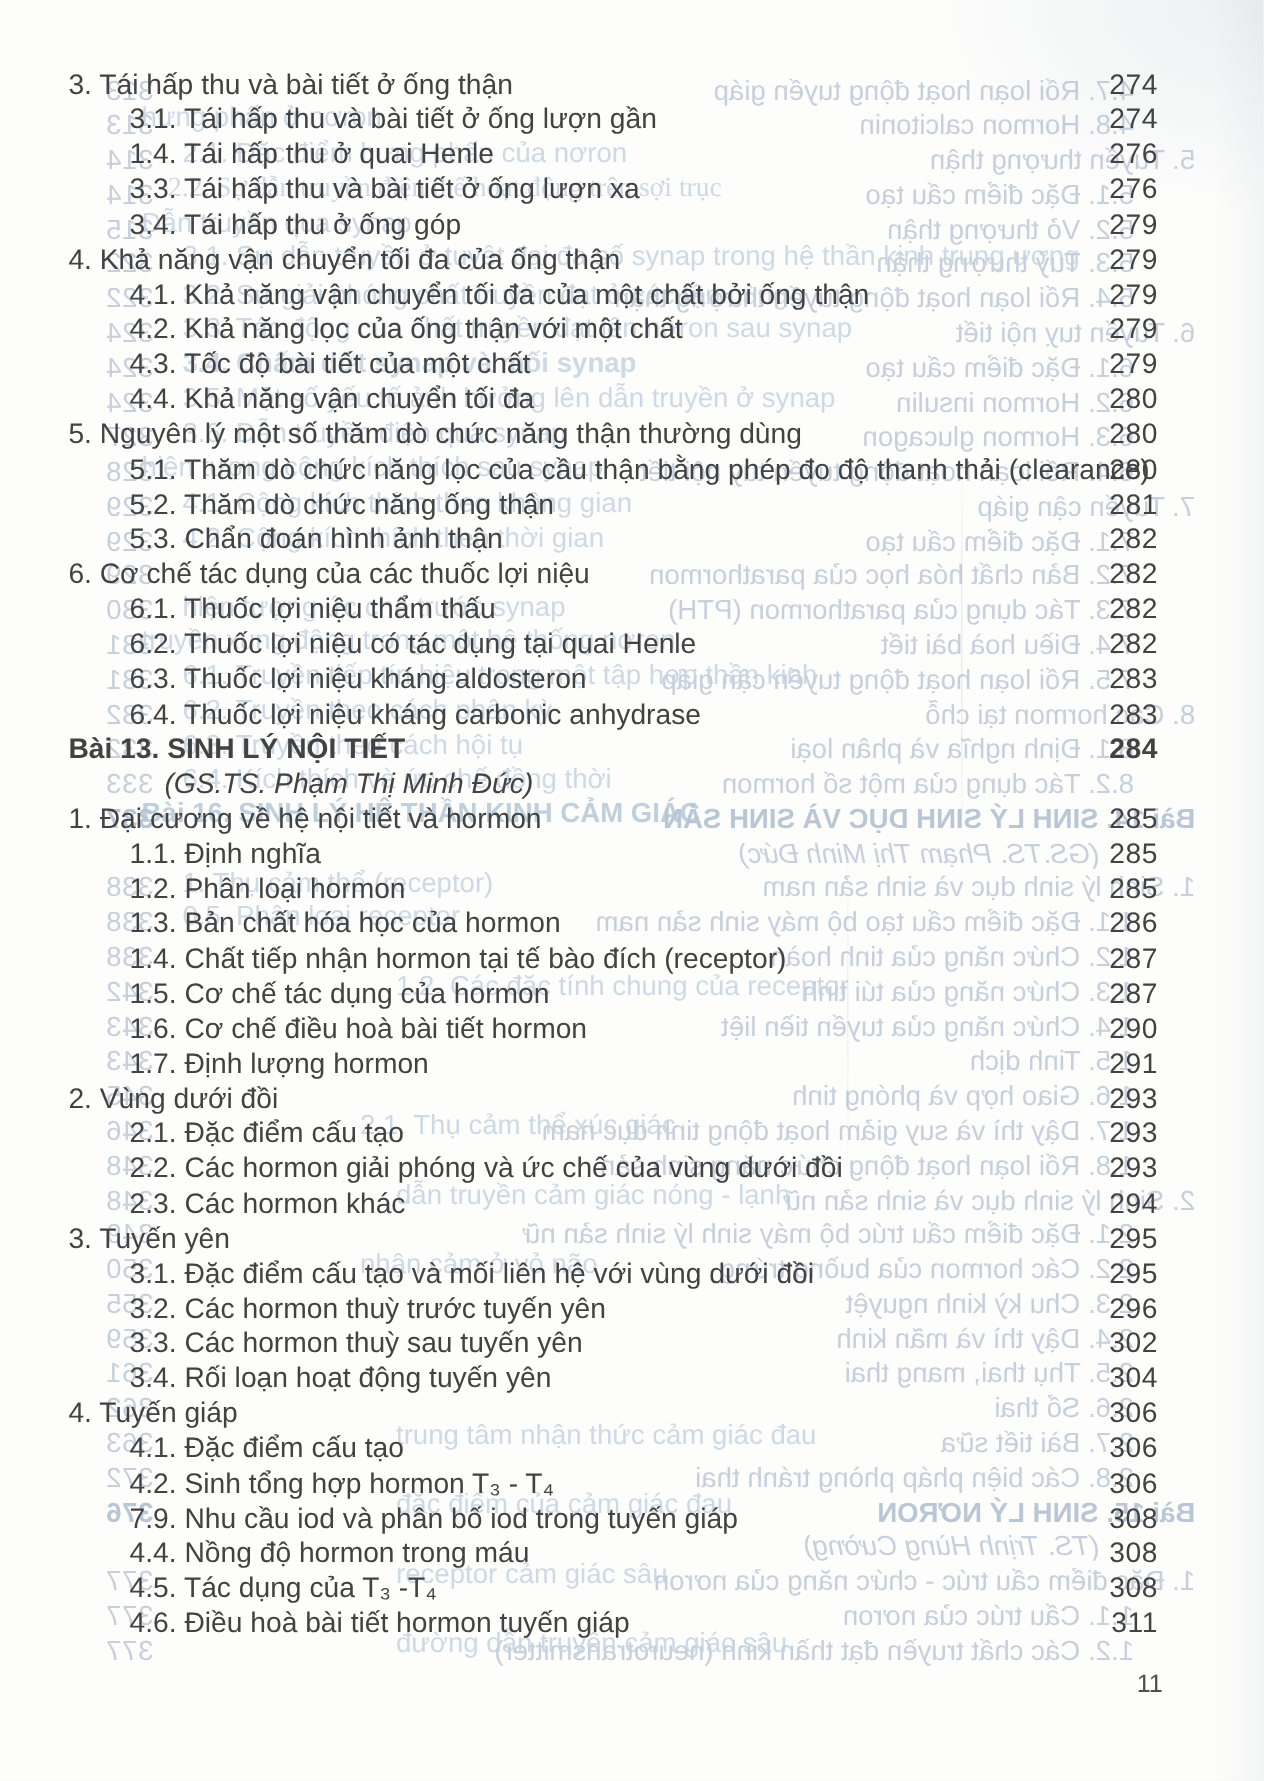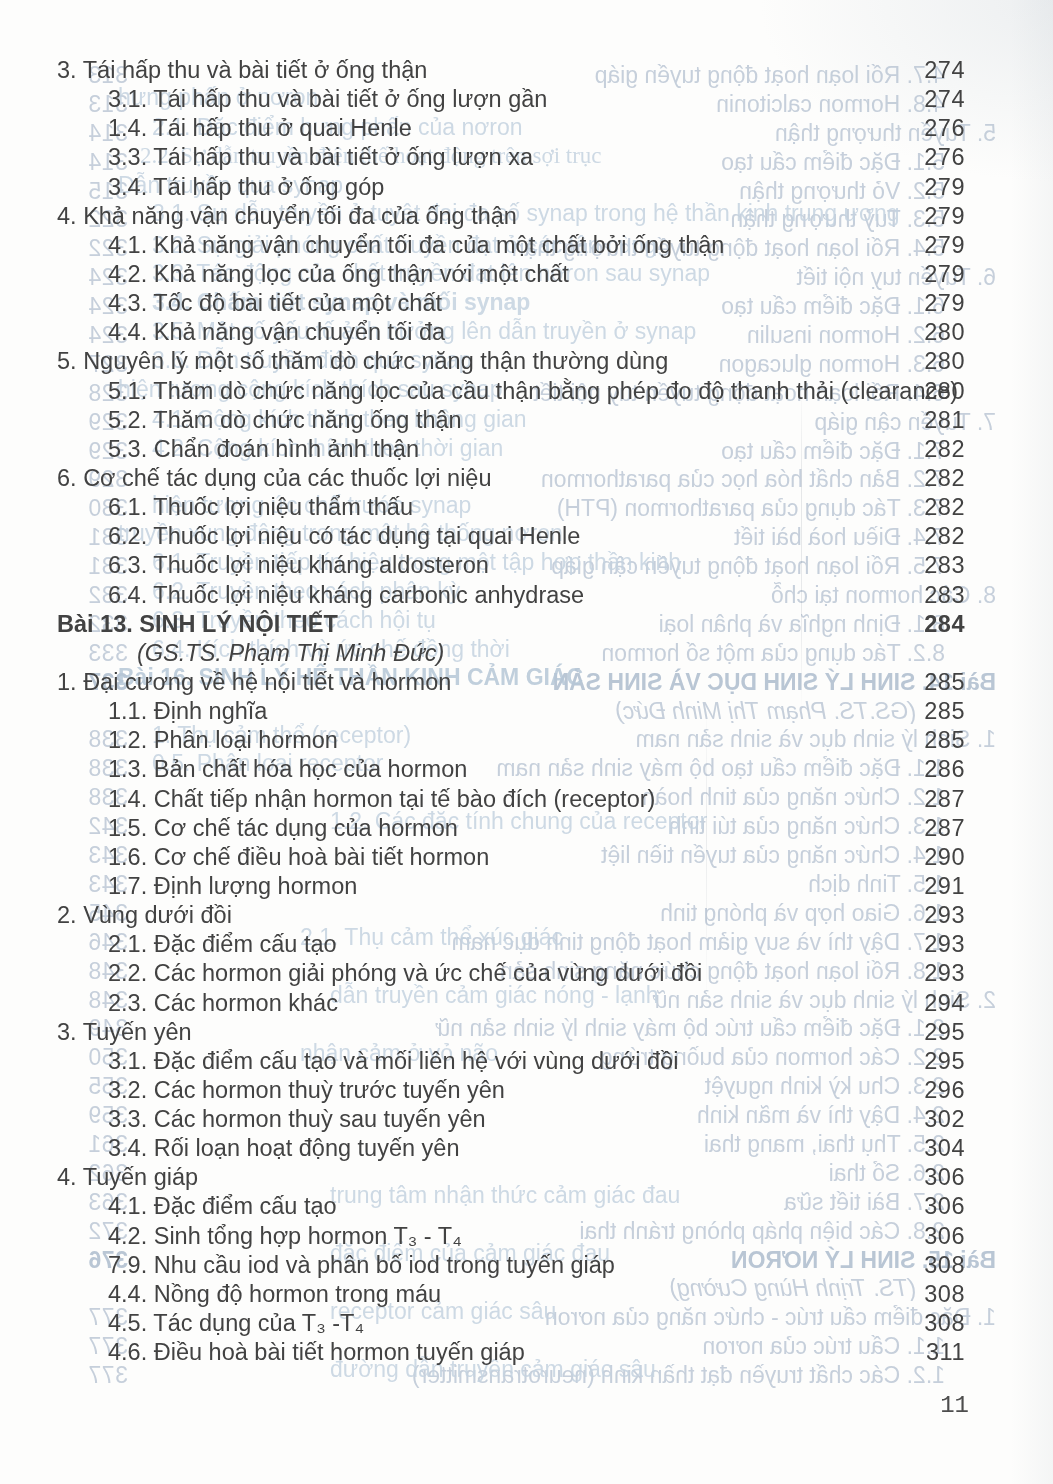--- a/index.html
+++ b/index.html
@@ -68,22 +68,22 @@
   .setoff-line{
     position:absolute;
     font-size:23px; line-height:26px;
     white-space:nowrap;
   }
   .setoff-line.bold{font-weight:bold; color:#b6c7d7;}
 
   
   .page-num{
     position:absolute; right:84px; top:1392px;
-    font-family:Liberation Mono, monospace;
-    font-size:24px; color:#4d4d4d;
+    font-family:Liberation Sans, sans-serif;
+    font-size:21px; color:#4d4d4d;
     z-index:3;
   }
   .scratch-a{
     position:absolute; left:801px; top:382px; width:1px; height:330px;
     background:linear-gradient(180deg, rgba(105,115,130,0) 0%, rgba(105,115,130,0.16) 30%, rgba(105,115,130,0.14) 70%, rgba(105,115,130,0) 100%);
     z-index:2;
   }
   .scratch-b{
     position:absolute; left:706px; top:700px; width:1px; height:310px;
     background:linear-gradient(180deg, rgba(105,115,130,0) 0%, rgba(105,115,130,0.13) 40%, rgba(105,115,130,0) 100%);

